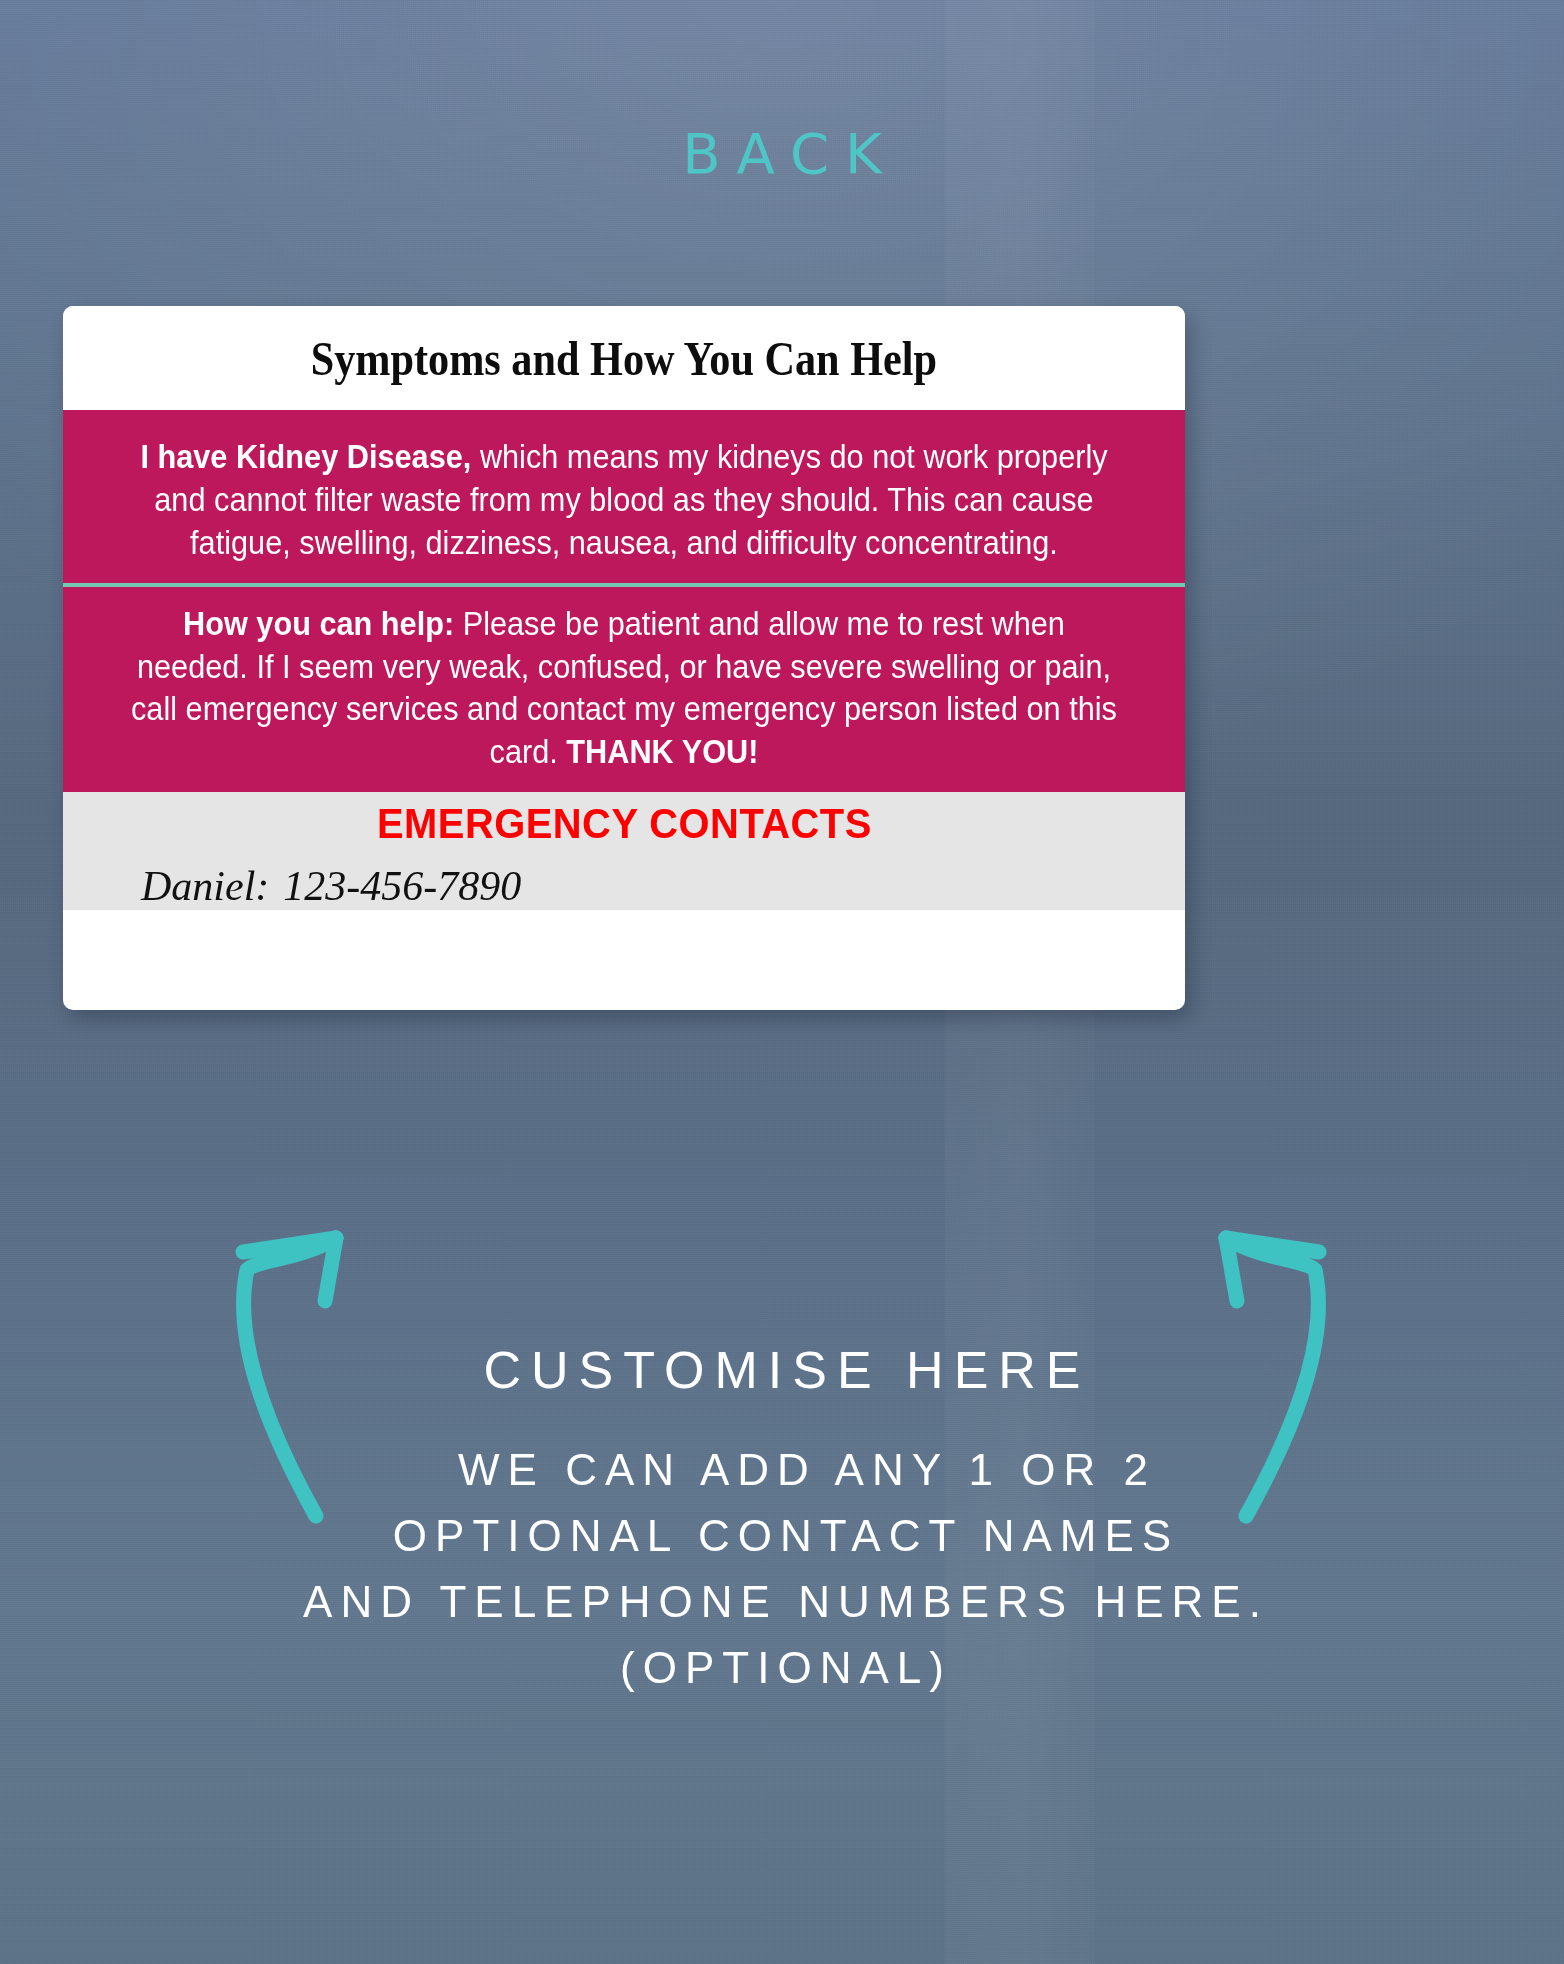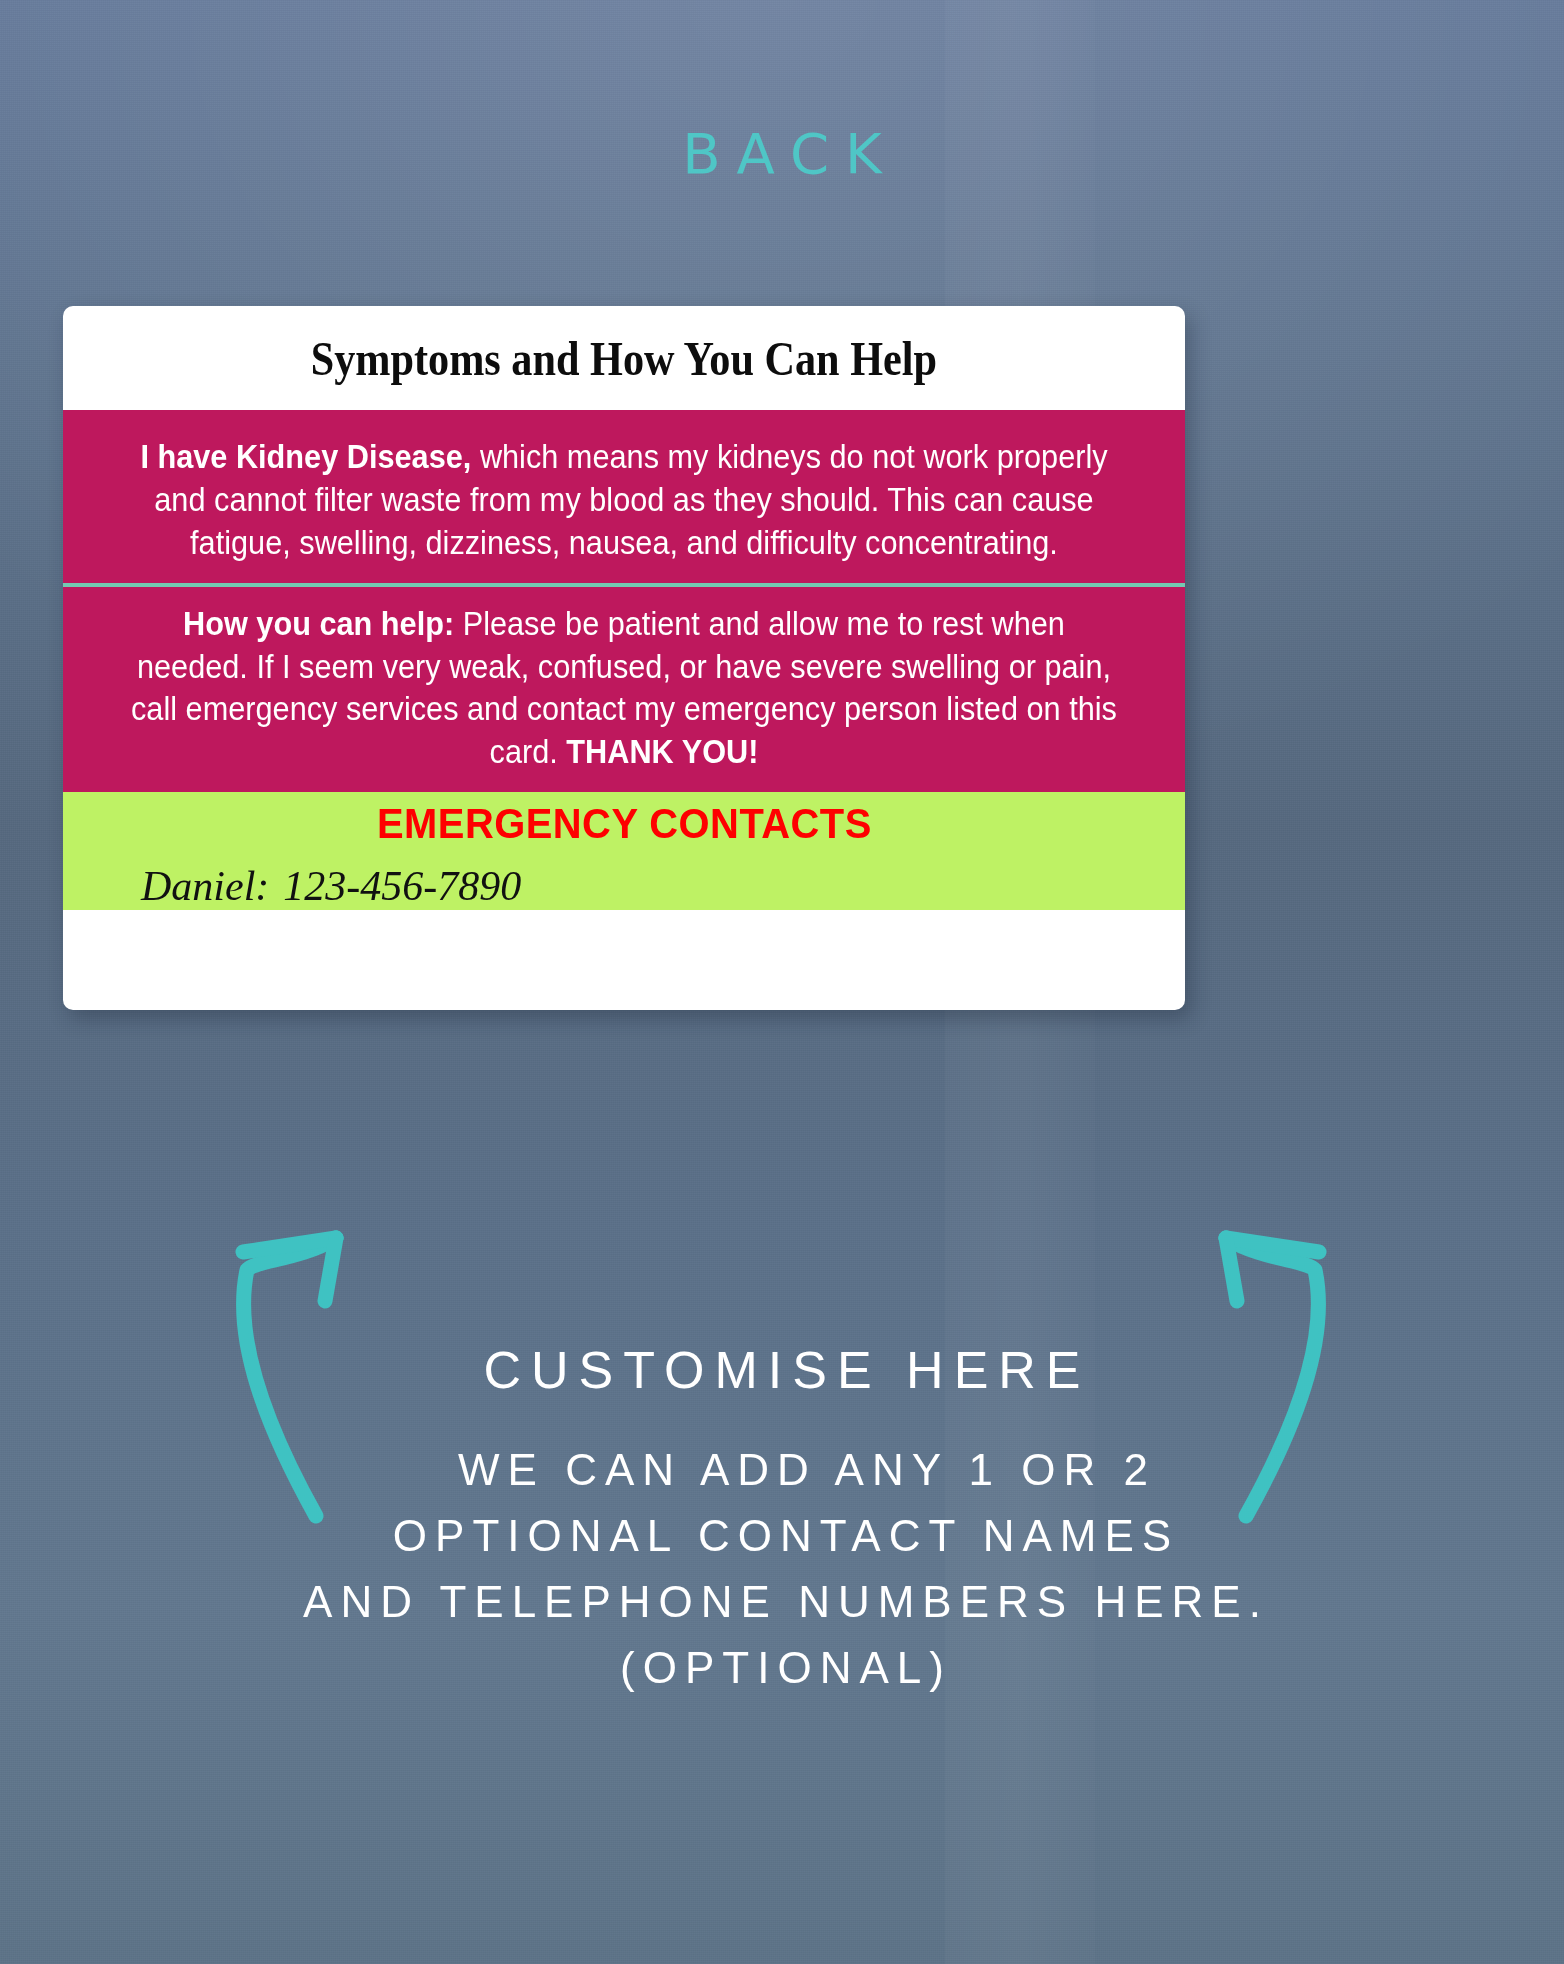--- a/index.html
+++ b/index.html
@@ -75,21 +75,20 @@
     height: 104px;
     display: flex;
     align-items: center;
     justify-content: center;
     background: #ffffff;
     color: #0d0d0d;
     font-family: "Liberation Serif", serif;
     font-size: 48px;
     font-weight: 700;
     transform-origin: center;
-    border-radius: 30px;
   }
   .card-title span {
     display: inline-block;
     transform: scaleX(0.88);
     white-space: nowrap;
   }
 
   .green-block {
     background: #be185d;
     color: #ffffff;
@@ -107,21 +106,21 @@
 
   #green-symptoms { padding-top: 26px; padding-bottom: 18px; }
   .green-divider {
     height: 4px;
     background: #5cc0a4;
     opacity: .85;
   }
   #green-help { padding-top: 16px; padding-bottom: 18px; }
 
   .contacts {
-    background: #bef264;
+    background: #e5e5e5;
     padding-top: 8px;
   }
   .contacts-heading {
     text-align: center;
     color: #fe0000;
     font-family: "Liberation Sans", sans-serif;
     font-weight: 700;
     font-size: 42px;
     letter-spacing: 0.5px;
   }

